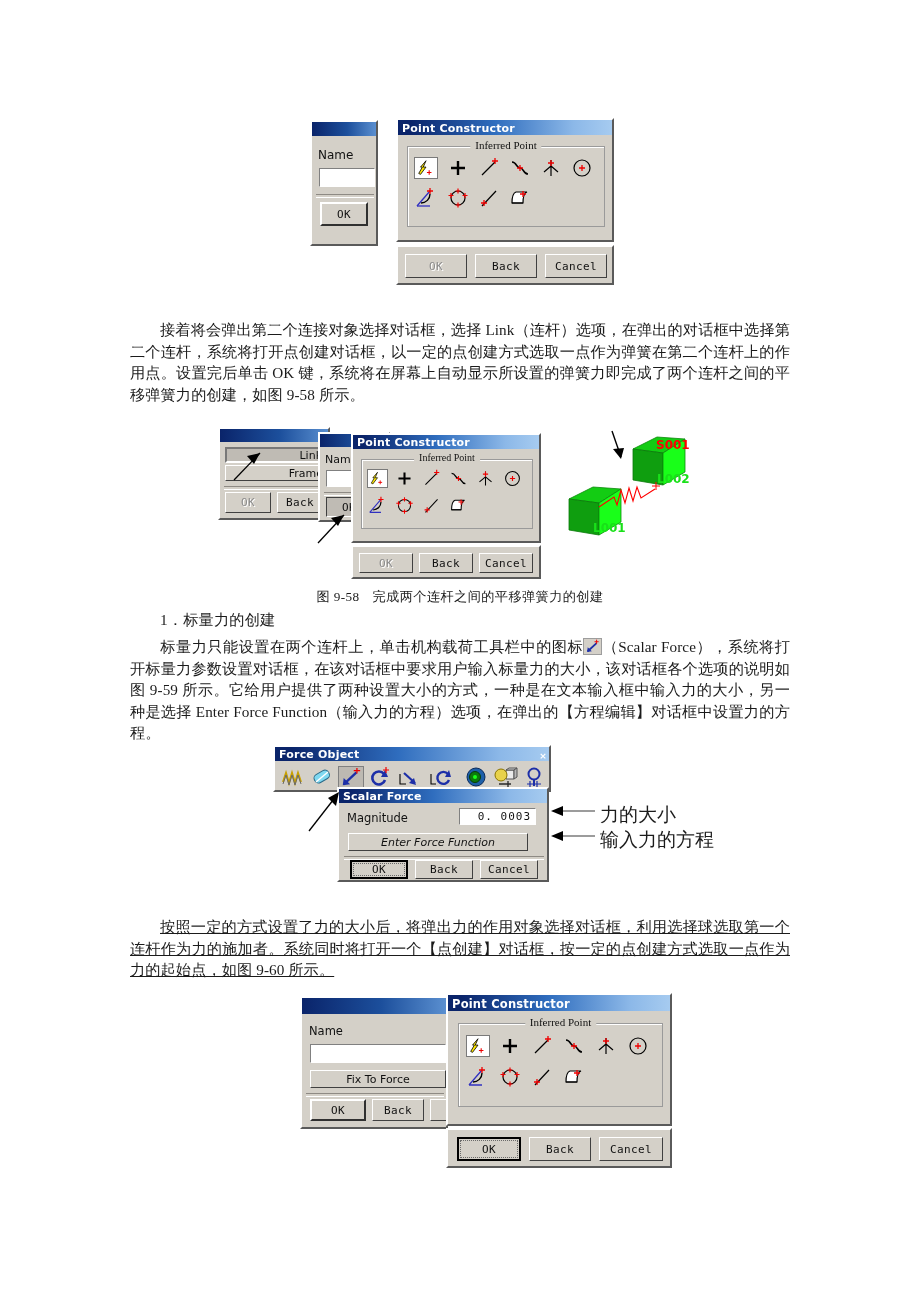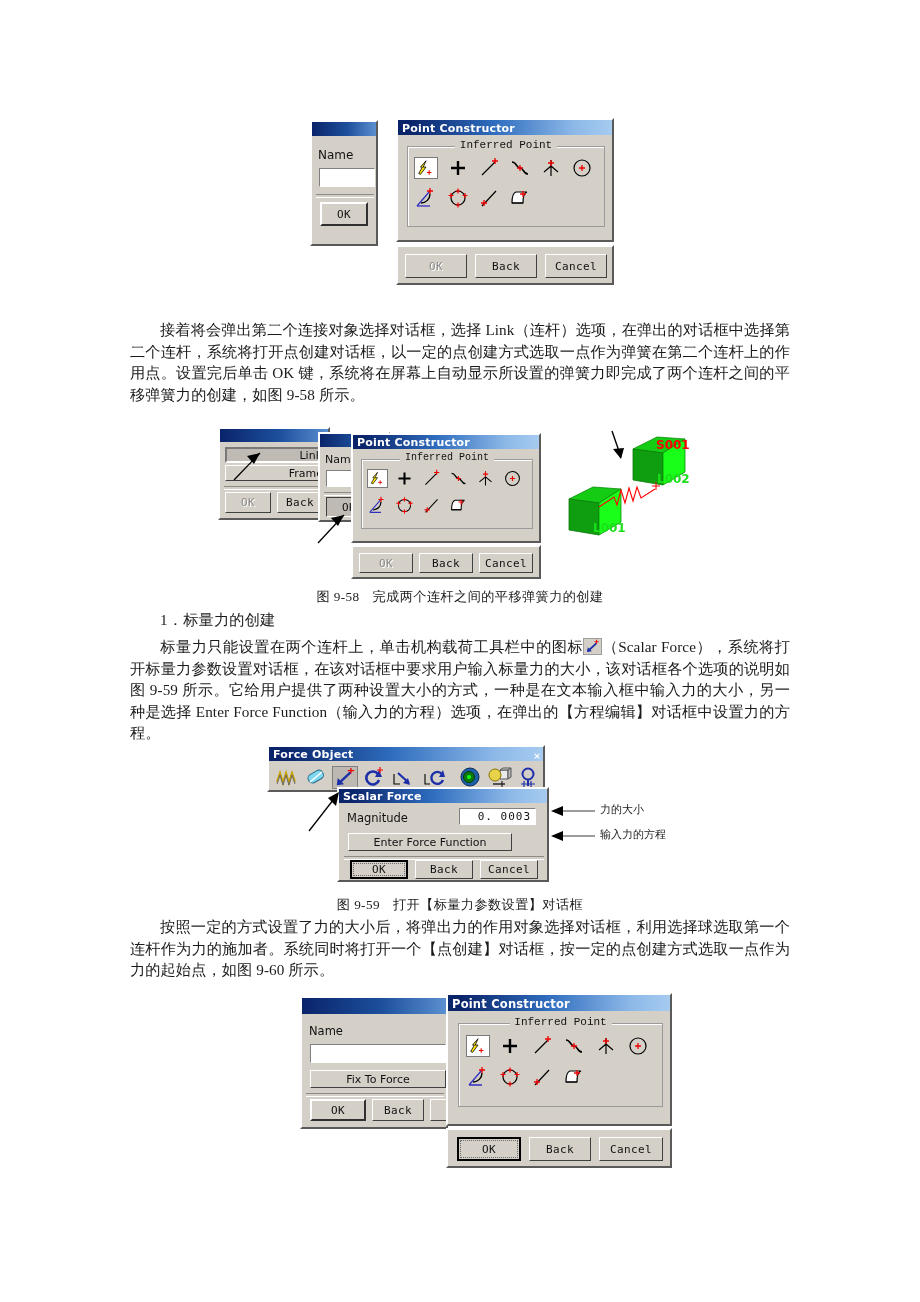--- a/index.html
+++ b/index.html
@@ -47,21 +47,21 @@
     margin-left:auto;margin-right:2px;font-size:9px;color:#fff;
     font-weight:bold;line-height:1;
   }
   .grp{
     position:absolute;border:1px solid #9a9a9a;
     box-shadow:1px 1px 0 #ffffff inset;
   }
   .grp-legend{
     position:absolute;top:-8px;left:50%;transform:translateX(-50%);
     background:#d4d0c8;padding:0 5px;font-size:11px;color:#111;
-    white-space:nowrap;font-family:Liberation Mono, monospace;
+    white-space:nowrap;font-family:Liberation Serif, serif;
   }
   .btn{
     position:absolute;background:#d4d0c8;
     border-top:1px solid #ffffff;border-left:1px solid #ffffff;
     border-right:1px solid #404040;border-bottom:1px solid #404040;
     box-sizing:border-box;display:flex;align-items:center;
     justify-content:center;font-size:11px;color:#111;
     font-family:"DejaVu Sans Mono","Liberation Mono",monospace;
     letter-spacing:.4px;white-space:nowrap;
   }
@@ -97,21 +97,21 @@
   .sep{position:absolute;height:2px;border-top:1px solid #8e8a84;border-bottom:1px solid #ffffff;}
 
   
   .icell{position:absolute;width:24px;height:22px;}
   .icell.sel{background:#ffffff;border:1px solid #7a7a7a;box-sizing:border-box;}
   .icell svg{display:block;width:100%;height:100%;}
 
   
   .anno{position:absolute;pointer-events:none;}
   .anno-lbl{
-    position:absolute;font-size:11px;color:#1b1b1b;
+    position:absolute;font-size:19px;color:#1b1b1b;
     font-family:"Liberation Serif","DejaVu Serif",serif;white-space:nowrap;
   }
   .inline-icon{
     display:inline-block;width:19px;height:17px;vertical-align:-3px;
     background:#d4d0c8;border:1px solid #9d9d9d;box-sizing:border-box;
   }
   .fig{position:absolute;}
 </style>
 </head>
 <body>
@@ -359,21 +359,21 @@
   <div class="para" style="left:130px;top:636px;width:660px;">
     <span class="ind"></span><span>标量力只能设置在两个连杆上，单击机构载荷工具栏中的图标</span><span class="inline-icon"><svg viewBox="0 0 24 22" style="display:block;width:100%;height:100%">
           <path d="M5 18L18 6" stroke="#1d2fa8" stroke-width="2.6"></path>
           <polygon points="4,19 5,12 11,18" fill="#1d2fa8"></polygon>
           <path d="M15 4h6M18 1v6" stroke="#e00" stroke-width="1.4"></path>
         </svg></span><span>（Scalar Force），系统将打开标量力参数设置对话框，在该对话框中要求用户输入标量力的大小，该对话框各个选项的说明如图 9-59 所示。它给用户提供了两种设置大小的方式，一种是在文本输入框中输入力的大小，另一种是选择 Enter Force Function（输入力的方程）选项，在弹出的【方程编辑】对话框中设置力的方程。</span>
   </div>
 
   <div class="fig" style="left:265px;top:745px;width:400px;height:140px;">
 
-    <div class="win" style="left:2px;top:0px;width:278px;height:47px;">
+    <div class="win" style="left:8px;top:0px;width:278px;height:47px;">
       <div class="titlebar" style="height:14px;">
         <span>Force Object</span>
         <span class="tb-close">×</span>
       </div>
       <div class="icell" style="left:5px;top:19px;width:26px;height:23px;">
         <svg viewBox="0 0 26 23">
             <path d="M3 16 L6 7 L9 17 L12 7 L15 17 L18 7 L21 16" fill="none" stroke="#c8a000" stroke-width="2"></path>
             <path d="M3 18 L6 9 L9 19 L12 9 L15 19 L18 9 L21 18" fill="none" stroke="#6a6a6a" stroke-width="1"></path>
           </svg>
       </div>
@@ -435,21 +435,21 @@
           </svg>
       </div>
     </div>
 
     <div class="win" style="left:72px;top:42px;width:212px;height:95px;">
       <div class="titlebar" style="height:14px;">
         <span>Scalar Force</span>
       </div>
       <div class="lbl" style="left:8px;top:22px;font-size:11.5px;">Magnitude</div>
       <div class="field num" style="left:120px;top:19px;width:77px;height:17px;">0. 0003</div>
-      <div class="btn sans" style="left:9px;top:44px;width:164px;height:18px;">Enter Force Function</div>
+      <div class="btn sans" style="left:9px;top:44px;width:180px;height:18px;font-style:italic;">Enter Force Function</div>
       <div class="sep" style="left:5px;top:67px;width:200px;"></div>
       <div class="btn def" style="left:11px;top:71px;width:58px;height:19px;">
           <span class="inner">OK</span>
         </div>
       <div class="btn" style="left:76px;top:71px;width:58px;height:19px;">Back</div>
       <div class="btn" style="left:141px;top:71px;width:58px;height:19px;">Cancel</div>
     </div>
 
     <svg class="anno" style="left:40px;top:36px;width:60px;height:60px;" viewBox="0 0 60 60">
       <path d="M4 50 L32 14" stroke="#000" stroke-width="1.3" fill="none"></path>
@@ -459,25 +459,22 @@
     <svg class="anno" style="left:280px;top:56px;width:80px;height:56px;" viewBox="0 0 80 56">
       <path d="M50 10 L14 10" stroke="#3a3a3a" stroke-width="1.2"></path>
       <polygon points="6,10 18,5 18,15" fill="#000"></polygon>
       <path d="M50 35 L14 35" stroke="#3a3a3a" stroke-width="1.2"></path>
       <polygon points="6,35 18,30 18,40" fill="#000"></polygon>
     </svg>
     <div class="anno-lbl" style="left:335px;top:57px;">力的大小</div>
     <div class="anno-lbl" style="left:335px;top:82px;">输入力的方程</div>
   </div>
 
-  <div class="caption" style="top:896px;">
-    <span>图 9-59</span><span class="gap"></span><span>打开【标量力参数设置】对话框</span>
-  </div>
-
-  <div class="para" style="left:130px;top:916px;width:660px;">
+
+  <div class="para" style="left:130px;top:916px;width:660px;text-decoration:underline;">
     <span class="ind"></span><span>按照一定的方式设置了力的大小后，将弹出力的作用对象选择对话框，利用选择球选取第一个连杆作为力的施加者。系统同时将打开一个【点创建】对话框，按一定的点创建方式选取一点作为力的起始点，如图 9-60 所示。</span>
   </div>
 
   <div class="fig" style="left:300px;top:993px;width:380px;height:175px;">
 
     <div class="win" style="left:0px;top:3px;width:148px;height:133px;">
       <div class="titlebar plain" style="height:16px;"></div>
       <div class="lbl" style="left:7px;top:26px;font-size:11.5px;">Name</div>
       <div class="field" style="left:8px;top:46px;width:136px;height:19px;"></div>
       <div class="btn sans" style="left:8px;top:72px;width:136px;height:18px;">Fix To Force</div>

